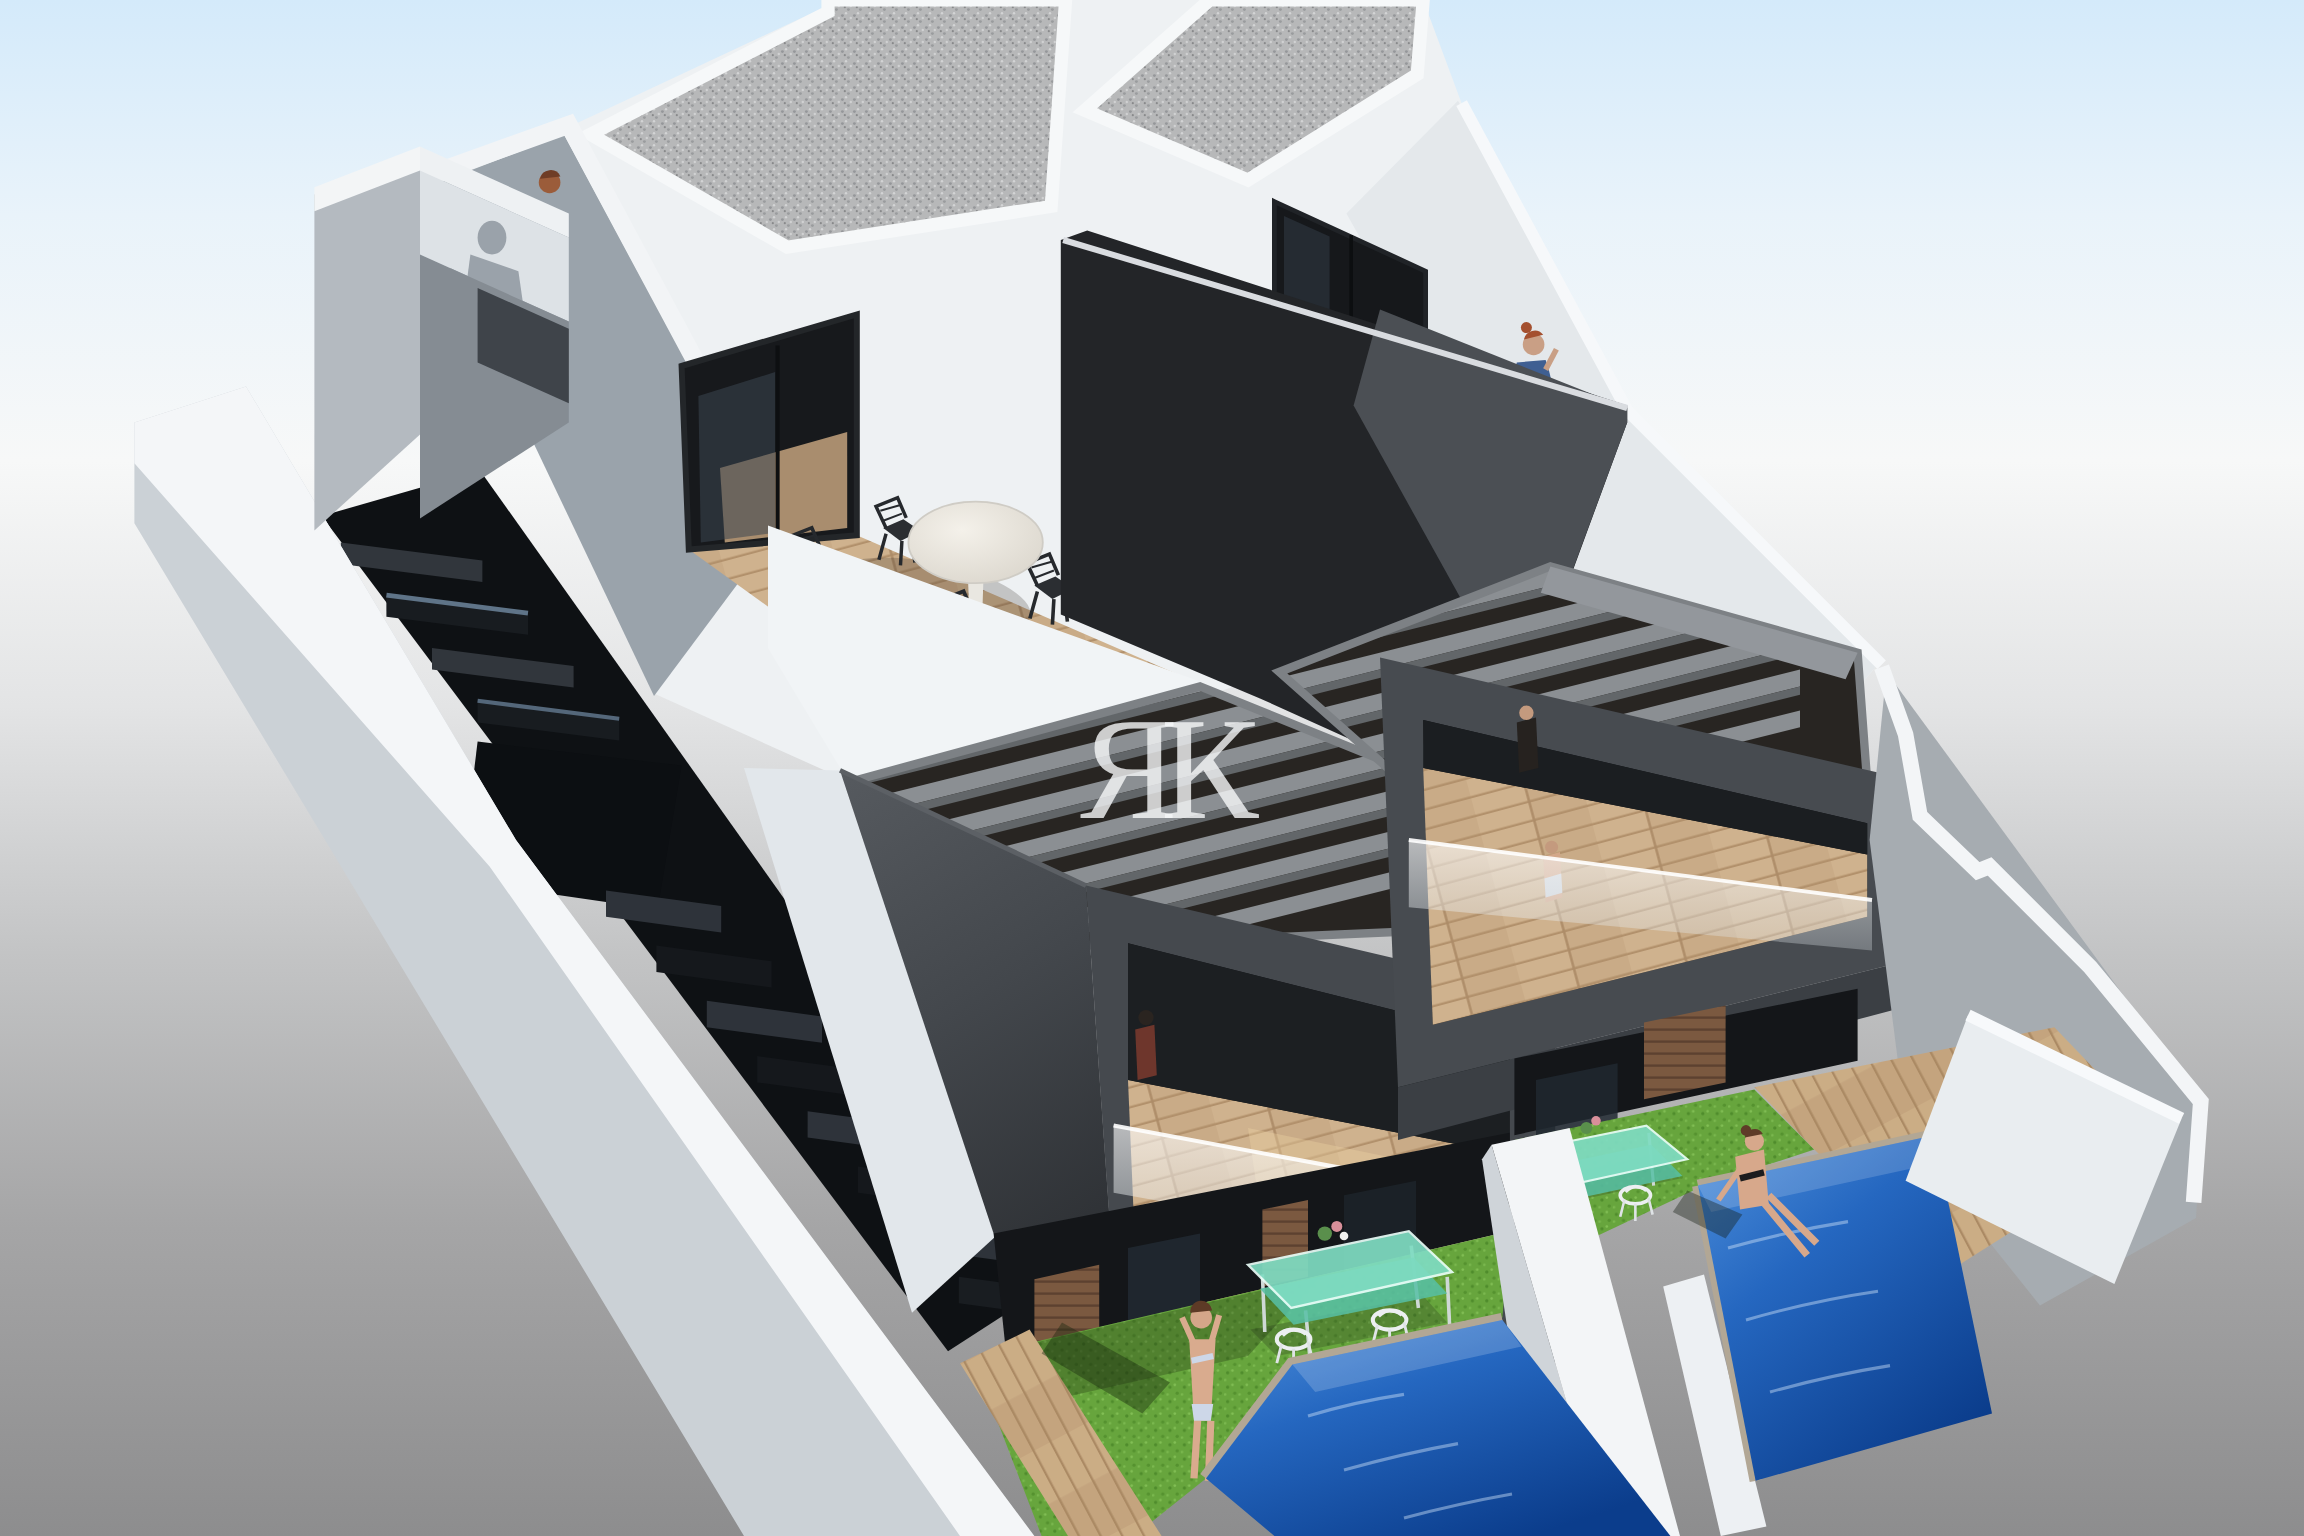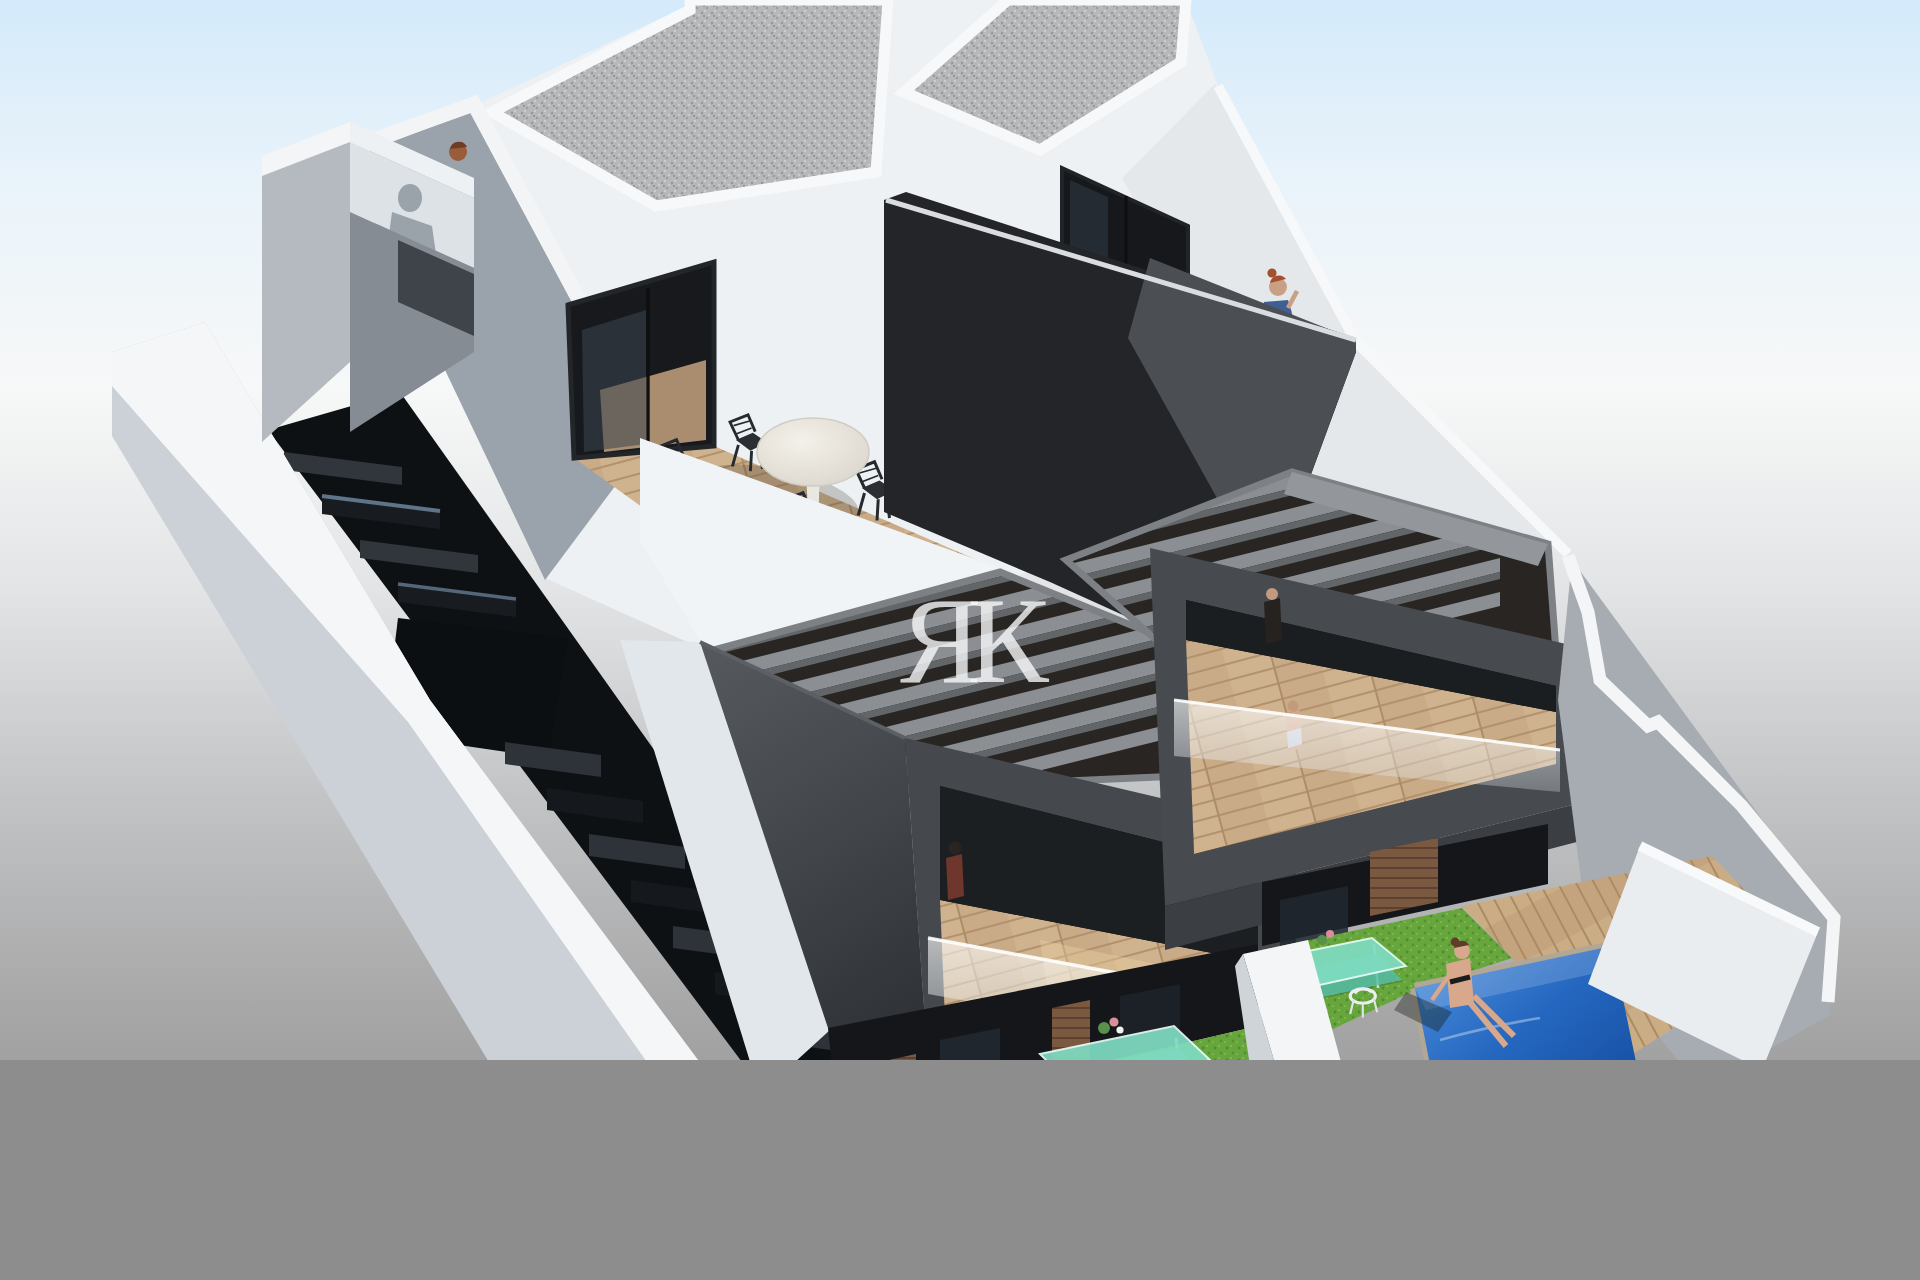--- a/index.html
+++ b/index.html
@@ -1,16 +1,16 @@
 <!DOCTYPE html>
 <html><head>
 <meta charset="utf-8">
 <style>
   html,body{margin:0;padding:0;background:#8d8d8e;font-family:"Liberation Sans",sans-serif;}
-  .stage{position:relative;width:1920px;height:1060px;overflow:hidden;
+  .stage{position:relative;width:1920px;height:1280px;overflow:hidden;
          background:linear-gradient(180deg,#d4eafa 0%,#e9f3fa 14%,#f7f8f8 30%,#e3e4e5 46%,#c3c4c5 62%,#a5a5a6 80%,#8d8d8e 100%);}
   svg{display:block;width:1920px;height:1280px;}
   .wm{font-family:"Liberation Serif","DejaVu Serif",serif;font-size:122px;letter-spacing:-14px;
       fill:#f6f7f9;fill-opacity:.8;}
 </style>
 </head>
 <body>
 
 <div class="stage">
 <svg viewBox="0 0 1920 1280">

